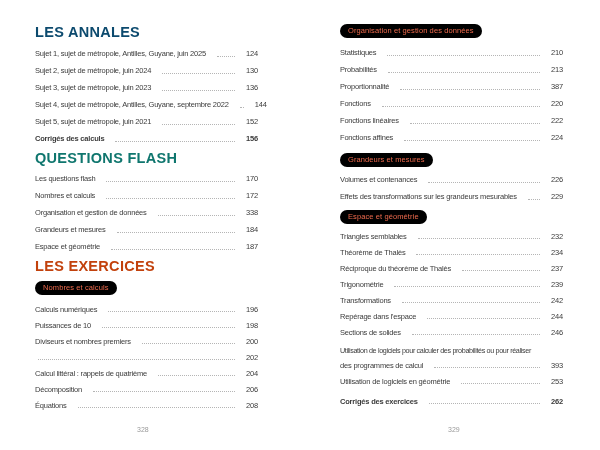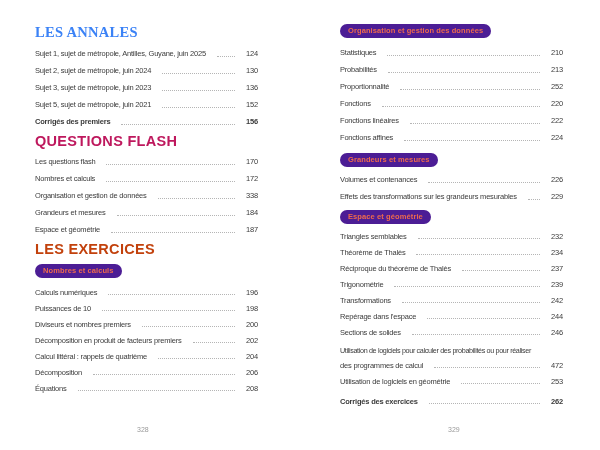--- a/index.html
+++ b/index.html
@@ -8,28 +8,28 @@
     font-family:"Liberation Sans", sans-serif; overflow:hidden;
     color:#3b3b3b;
   }
   .col { position:absolute; top:0; }
   .col-left  { left:35px;  width:223px; }
   .col-right { left:340px; width:223px; }
 
   .toc-heading {
     font-weight:bold; font-size:14.5px; letter-spacing:0.3px; line-height:16px;
   }
-  .toc-heading.orange { color:#3b82f6;font-family:Liberation Serif, serif; }
-  .toc-heading.blue   { color:#be185d; }
+  .toc-heading.orange { color:#0c4a6e; }
+  .toc-heading.blue   { color:#0f766e; }
   .toc-heading.green  { color:#c2410c; }
 
   .badge-wrap { line-height:0; }
   .badge {
-    display:inline-block; background:#4c1d95; color:#EE6A4D;
-    font-weight:bold; font-size:7.5px; line-height:8px;
+    display:inline-block; background:#000000; color:#EE6A4D;
+    font-weight:normal; font-size:7.5px; line-height:8px;
     padding:3px 8px; border-radius:8px; letter-spacing:0.1px;
   }
 
   .rows { }
   .row {
     display:flex; align-items:center; height:17px;
     font-size:7.5px; letter-spacing:-0.2px; color:#3b3b3b;gap:8px;
   }
   .rows-tight .row { height:16px; }
   .row.bold { font-weight:bold; }
@@ -66,26 +66,31 @@
         <span class="label">Sujet 2, sujet de métropole, juin 2024</span>
         <span class="leader"></span>
         <span class="pagenum">130</span>
       </div>
       <div class="row">
         <span class="label">Sujet 3, sujet de métropole, juin 2023</span>
         <span class="leader"></span>
         <span class="pagenum">136</span>
       </div>
       <div class="row">
+        <span class="label">Sujet 4, sujet de métropole, Antilles, Guyane, septembre 2022</span>
+        <span class="leader"></span>
+        <span class="pagenum">144</span>
+      </div>
+      <div class="row">
         <span class="label">Sujet 5, sujet de métropole, juin 2021</span>
         <span class="leader"></span>
         <span class="pagenum">152</span>
       </div>
       <div class="row bold">
-        <span class="label">Corrigés des premiers</span>
+        <span class="label">Corrigés des calculs</span>
         <span class="leader"></span>
         <span class="pagenum">156</span>
       </div>
     </div>
 
   <div class="toc-heading blue" style="margin-top:3px">QUESTIONS FLASH</div>
   <div class="rows" style="margin-top:4px">
       <div class="row">
         <span class="label">Les questions flash</span>
         <span class="leader"></span>
@@ -127,21 +132,20 @@
         <span class="label">Puissances de 10</span>
         <span class="leader"></span>
         <span class="pagenum">198</span>
       </div>
       <div class="row">
         <span class="label">Diviseurs et nombres premiers</span>
         <span class="leader"></span>
         <span class="pagenum">200</span>
       </div>
       <div class="row">
-        <span class="label">Décomposition en produit de facteurs premiers</span>
         <span class="leader"></span>
         <span class="pagenum">202</span>
       </div>
       <div class="row">
         <span class="label">Calcul littéral : rappels de quatrième</span>
         <span class="leader"></span>
         <span class="pagenum">204</span>
       </div>
       <div class="row">
         <span class="label">Décomposition</span>
@@ -169,21 +173,21 @@
         <span class="pagenum">210</span>
       </div>
       <div class="row">
         <span class="label">Probabilités</span>
         <span class="leader"></span>
         <span class="pagenum">213</span>
       </div>
       <div class="row">
         <span class="label">Proportionnalité</span>
         <span class="leader"></span>
-        <span class="pagenum">252</span>
+        <span class="pagenum">387</span>
       </div>
       <div class="row">
         <span class="label">Fonctions</span>
         <span class="leader"></span>
         <span class="pagenum">220</span>
       </div>
       <div class="row">
         <span class="label">Fonctions linéaires</span>
         <span class="leader"></span>
         <span class="pagenum">222</span>
@@ -250,21 +254,21 @@
         <span class="leader"></span>
         <span class="pagenum">246</span>
       </div>
     </div>
 
   <div class="rows rows-tight" style="margin-top:4px">
       <div class="row-line1">Utilisation de logiciels pour calculer des probabilités ou pour réaliser</div>
       <div class="row">
         <span class="label">des programmes de calcul</span>
         <span class="leader"></span>
-        <span class="pagenum">472</span>
+        <span class="pagenum">393</span>
       </div>
       <div class="row">
         <span class="label">Utilisation de logiciels en géométrie</span>
         <span class="leader"></span>
         <span class="pagenum">253</span>
       </div>
     </div>
 
   <div class="rows rows-tight" style="margin-top:4px">
       <div class="row bold">

